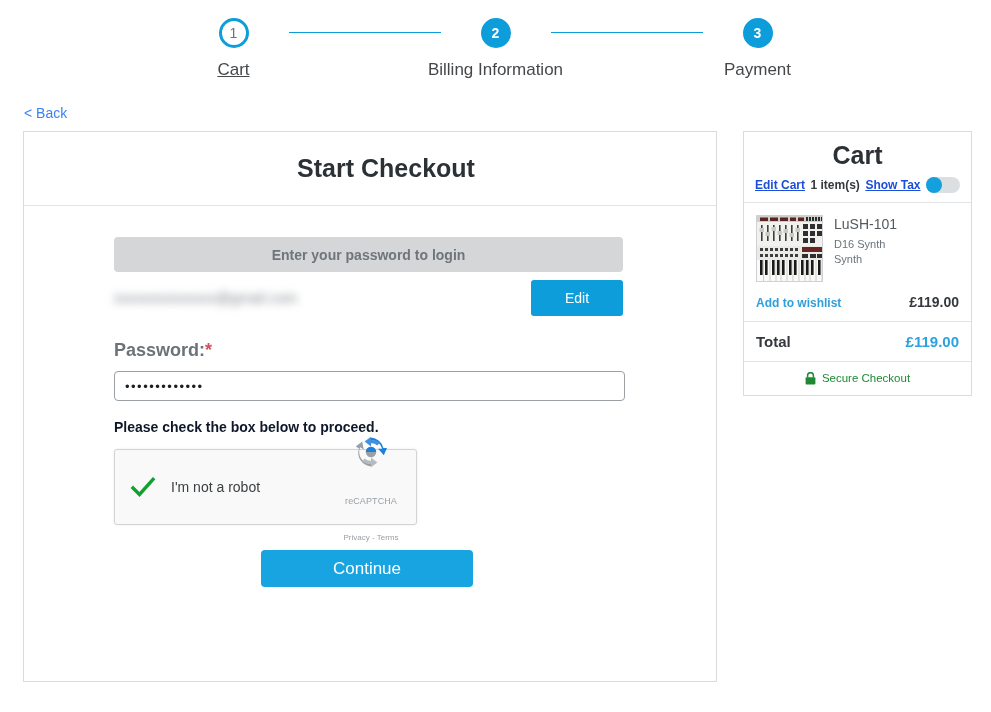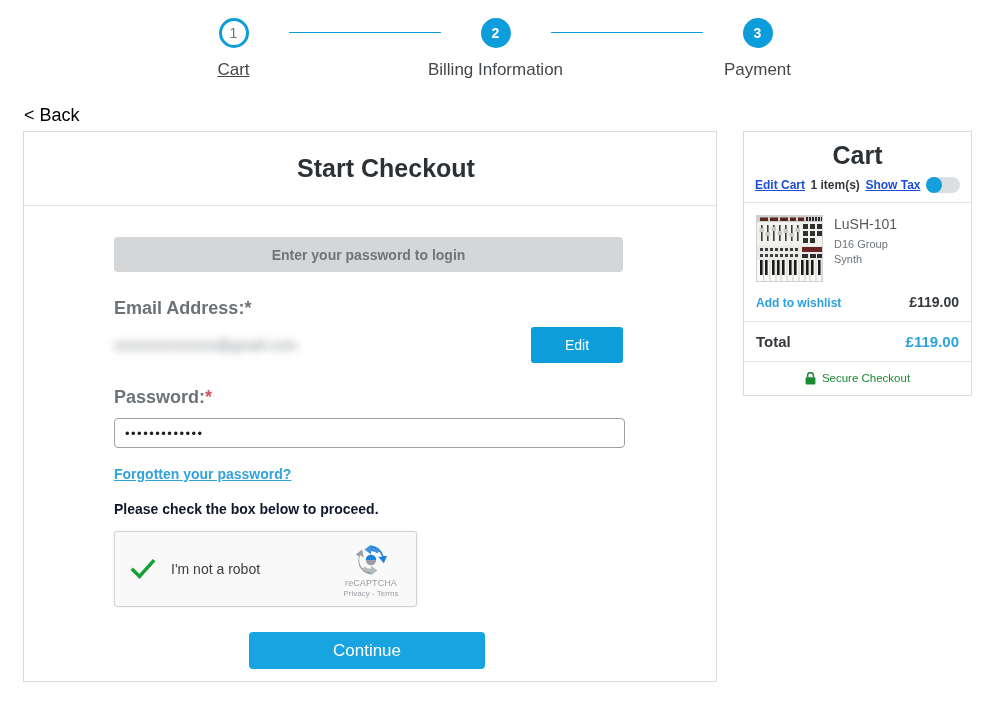--- a/index.html
+++ b/index.html
@@ -66,22 +66,22 @@
     width: 152px;
     height: 1px;
     background: #0d9ddb;
     margin-top: 14px;
   }
 
   
   .back-link {
     position: absolute;
     left: 24px; top: 105px;
-    font-size: 18px;
-    color: #000000;
+    font-size: 14px;
+    color: #3b82f6;
     text-decoration: none;
     cursor: pointer;
   }
 
   
   .checkout-panel {
     position: absolute;
     left: 23px; top: 131px;
     width: 694px; height: 551px;
     background: #ffffff;
@@ -203,20 +203,21 @@
     font-size: 14px;
     color: #3c4043;
     flex: 1;
   }
   .rc-brand {
     width: 66px;
     display: flex;
     flex-direction: column;
     align-items: center;
     margin-top: 4px;
+    gap: 26px;
   }
   .rc-logo { width: 32px; height: 32px; }
   .rc-brand-name {
     font-size: 9px;
     color: #9aa0a6;
     margin-top: 2px;
     letter-spacing: 0.1px;
   }
   .rc-brand-legal {
     font-size: 8px;
@@ -229,21 +230,21 @@
     margin-top: 25px;
     display: flex;
     justify-content: center;
     padding-right: 3px;
   }
   .continue-button {
     background: #18a4e0;
     color: #ffffff;
     border: none;
     border-radius: 4px;
-    width: 236px; height: 37px;
+    width: 212px; height: 37px;
     font-size: 17px;
     font-family: "Liberation Sans", sans-serif;
     cursor: pointer;
   }
 
   
   .cart-panel {
     position: absolute;
     left: 743px; top: 131px;
     width: 229px;
@@ -409,36 +410,32 @@
 <div class="checkout-panel">
 
   <div class="panel-header">
     <div class="panel-title">Start Checkout</div>
   </div>
 
   <div class="panel-body">
 
     <div class="login-banner">Enter your password to login</div>
 
-    <div class="field-label">
-      <span>Email Address:</span><span class="req-dark">*</span>
-    </div>
 
     <div class="email-row">
       <div class="email-value">xxxxxxxxxxxxxx@gmail.com</div>
       <button class="edit-button">Edit</button>
     </div>
 
     <div class="field-label">
       <span>Password:</span><span class="req">*</span>
     </div>
 
     <input class="password-input" type="text" readonly="" value="•••••••••••••" style="">
 
-    <div><a class="forgot-link">Forgotten your password?</a></div>
 
     <div class="proceed-note">Please check the box below to proceed.</div>
 
     
     <div class="recaptcha">
       <div class="rc-check">
         <svg viewBox="0 0 28 28" width="28" height="28">
           <path d="M4 15 L10.5 21.5 L24 6.5" stroke="#12a02f" stroke-width="3.4" fill="none" stroke-linecap="square"></path>
         </svg>
       </div>
@@ -577,21 +574,21 @@
             <line x1="42" y1="44" x2="42" y2="67"></line>
               <line x1="48" y1="44" x2="48" y2="67"></line>
             <line x1="53" y1="44" x2="53" y2="67"></line>
               <line x1="59" y1="44" x2="59" y2="67"></line>
             <line x1="65" y1="44" x2="65" y2="67"></line>
           </g>
         </svg>
       </div>
       <div class="item-info">
         <div class="item-name">LuSH-101</div>
-        <div class="item-sub">D16 Group</div>
+        <div class="item-sub">D16 Synth</div>
         <div class="item-sub" style="margin-top:0">Synth</div>
       </div>
     </div>
     <div class="item-bottom">
       <a class="wishlist-link">Add to wishlist</a>
       <span class="item-price">£119.00</span>
     </div>
   </div>
 
 

